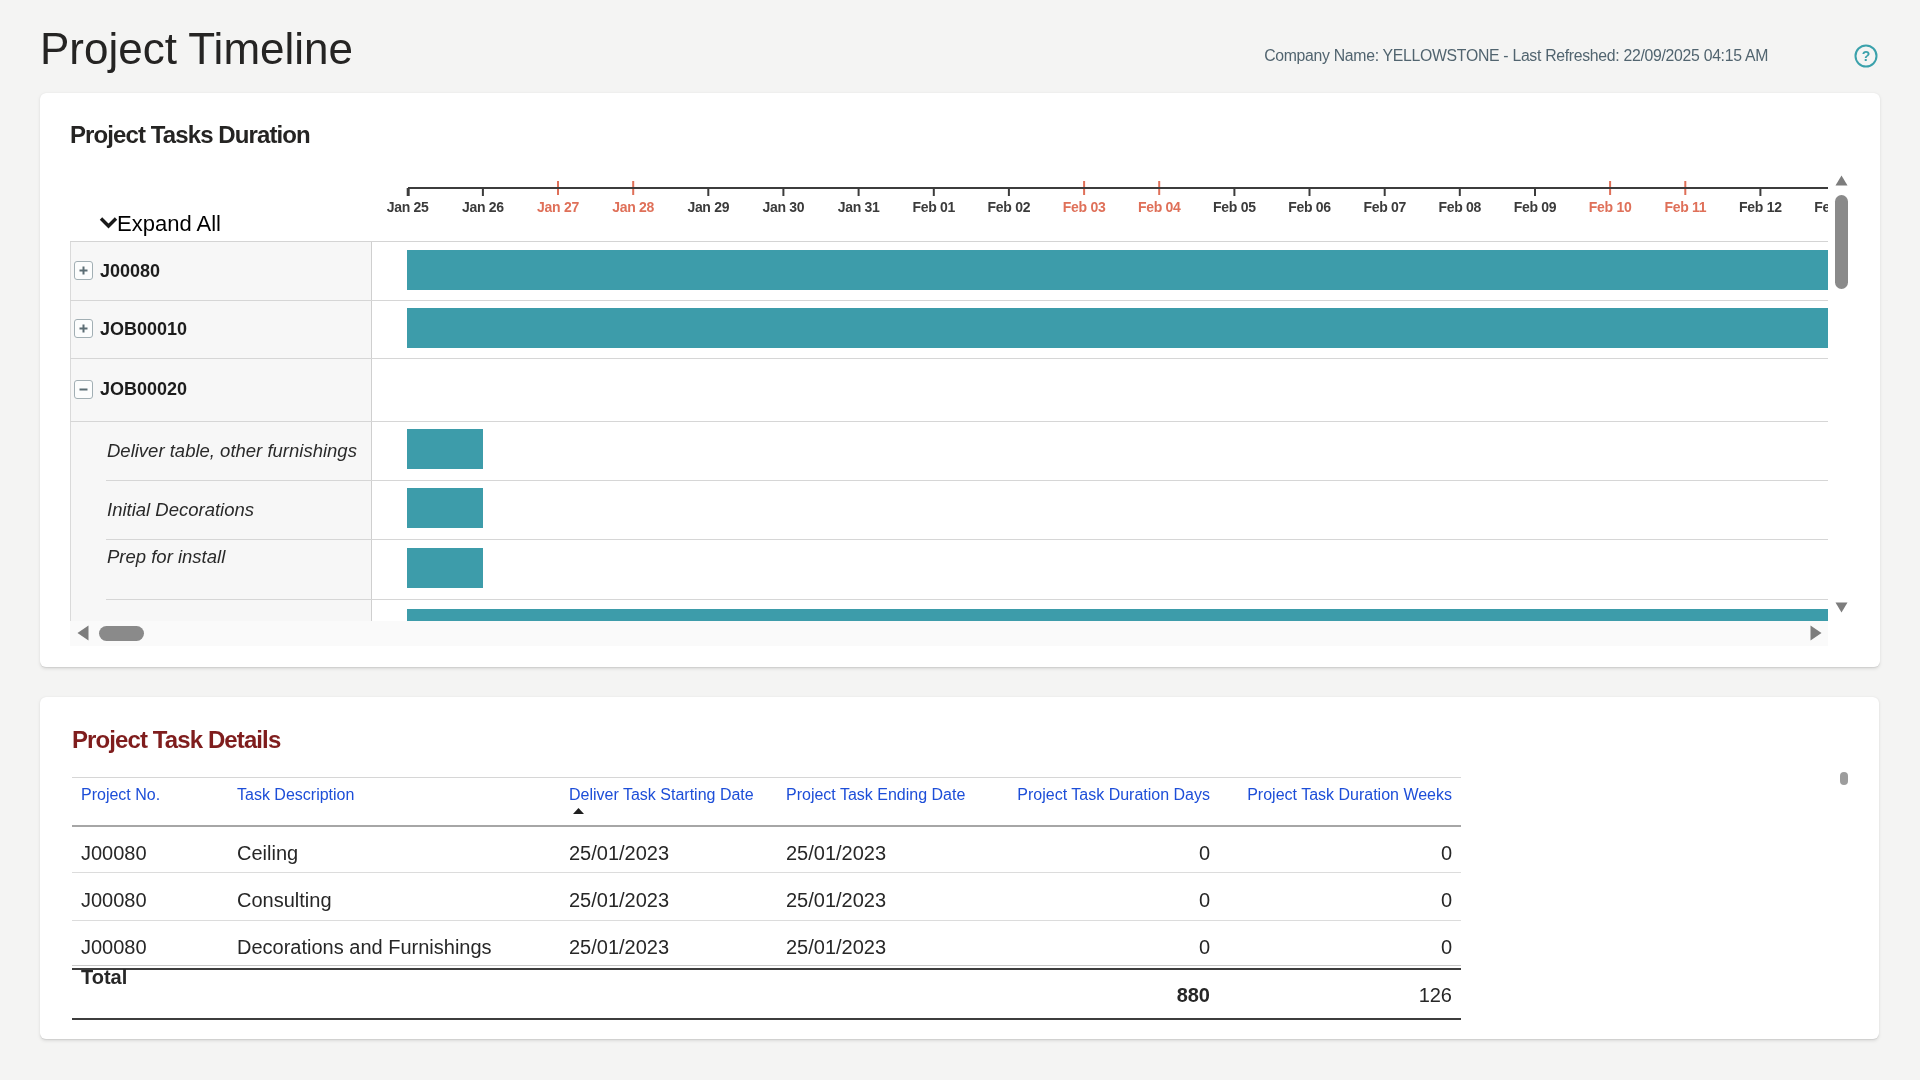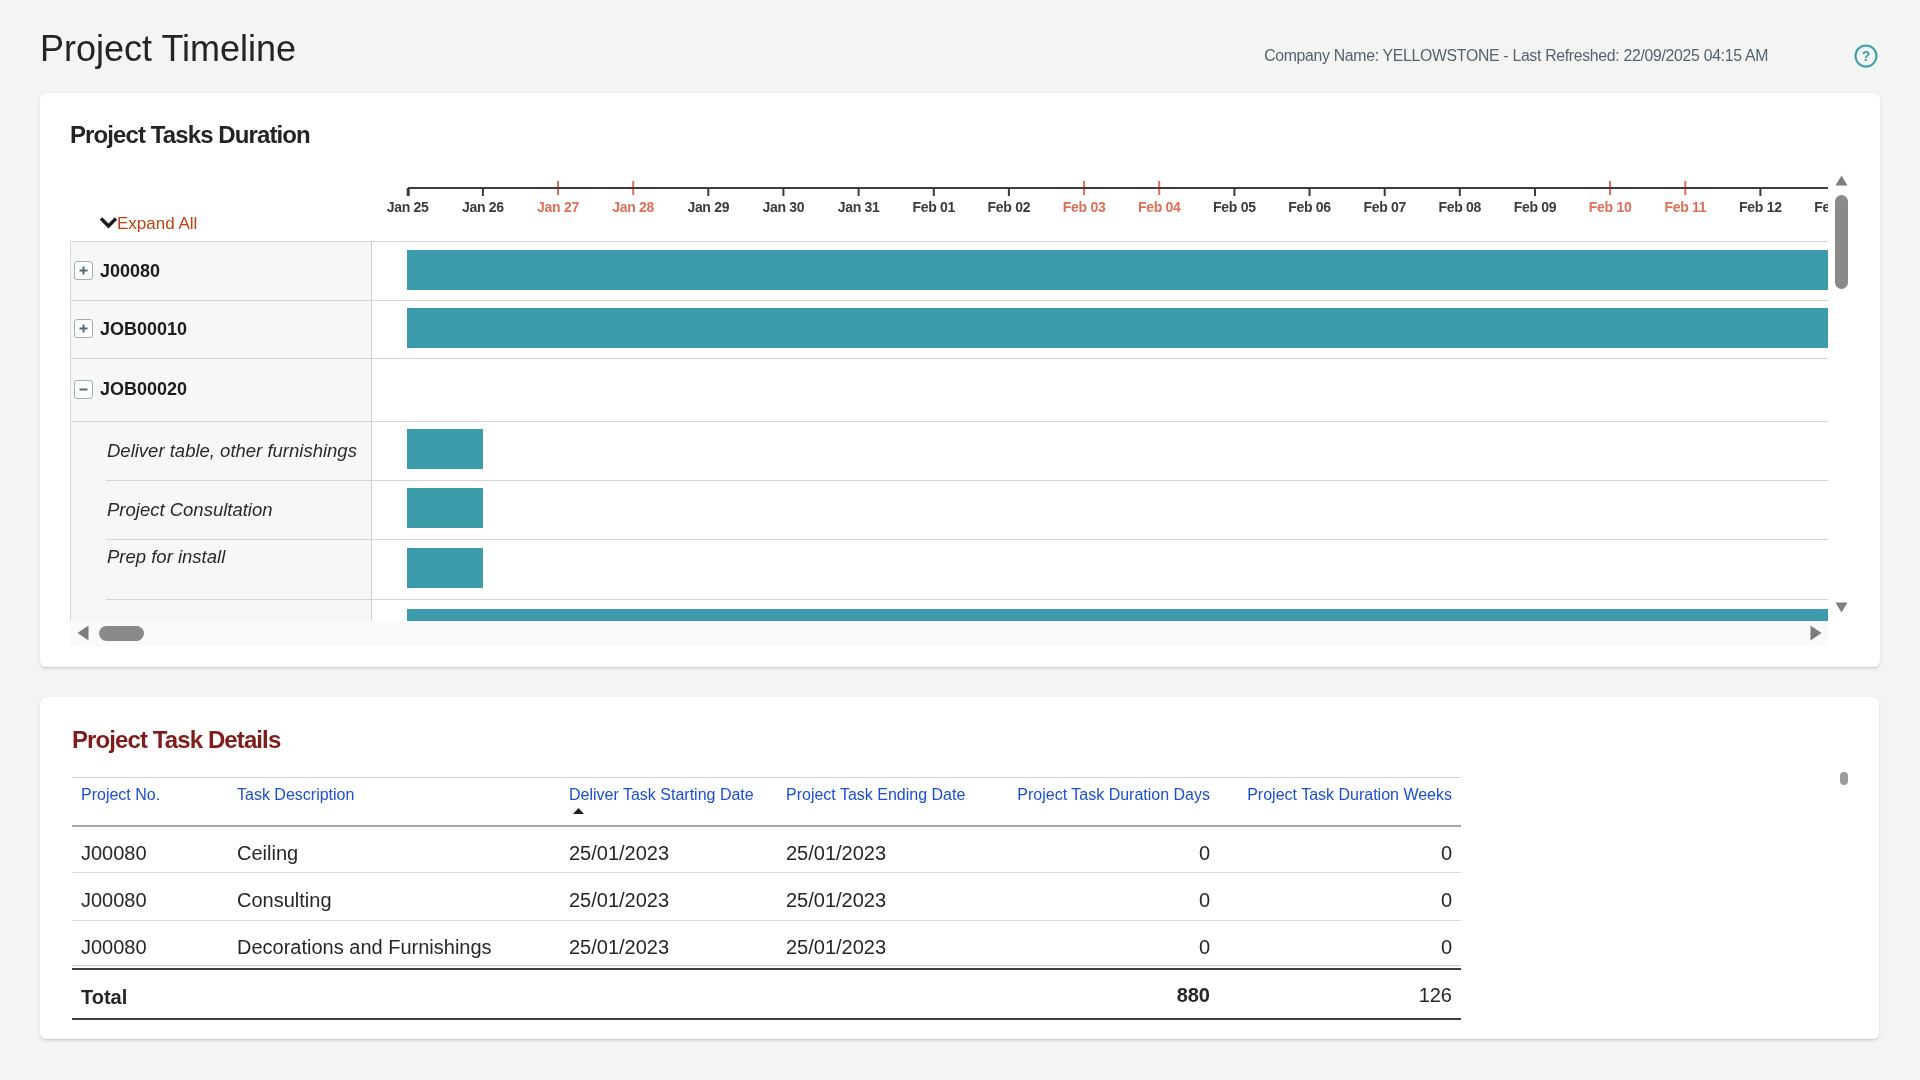--- a/index.html
+++ b/index.html
@@ -12,34 +12,34 @@
   .slbl{position:absolute;font-size:18.5px;font-style:italic;color:#2a2a2a;white-space:nowrap;line-height:21px}
   .pm{position:absolute;width:17px;height:17px;border:1.5px solid #a2afb4;border-radius:3px;background:#fcfdfd}
   .thumb{position:absolute;background:#8a8a8a;border-radius:6.5px}
   .th{position:absolute;font-size:16px;color:#1d4ed8;white-space:nowrap;line-height:20px}
   .td{position:absolute;font-size:20px;color:#272727;white-space:nowrap;line-height:23px}
   .rt{text-align:right}
 </style>
 </head>
 <body>
 
-<div class="abs" style="left:40px;top:28px;font-size:36px;color:#252423;line-height:42px">Project Timeline</div>
+<div class="abs" style="left:40px;top:28px;font-size:44px;color:#252423;line-height:42px">Project Timeline</div>
 <div class="abs" style="right:152px;top:46px;font-size:15.8px;letter-spacing:-0.3px;color:#51646f;line-height:20px">Company Name: YELLOWSTONE - Last Refreshed: 22/09/2025 04:15 AM</div>
 <svg class="abs" style="left:1854px;top:44px" width="24" height="24" viewBox="0 0 24 24">
   <circle cx="12" cy="12" r="10.5" fill="none" stroke="#3aa1ab" stroke-width="2"></circle>
   <text x="12" y="17" font-size="14" font-weight="bold" fill="#3aa1ab" text-anchor="middle" font-family="Liberation Sans">?</text>
 </svg>
 
 <div class="card" style="left:40px;top:93px;width:1840px;height:574px"></div>
 <div class="abs" style="left:70px;top:121px;font-size:24px;letter-spacing:-0.9px;font-weight:bold;color:#252423;line-height:28px">Project Tasks Duration</div>
 
 <svg class="abs" style="left:99px;top:216px" width="19" height="14" viewBox="0 0 19 14">
   <path d="M2 2.5 L9.5 10 L17 2.5" fill="none" stroke="#1a1a1a" stroke-width="3.4"></path>
 </svg>
-<div class="abs" style="left:117px;top:214px;font-size:17px;color:#c2410c;line-height:19px">Expand All</div>
+<div class="abs" style="left:117px;top:214px;font-size:22px;color:#000000;line-height:19px">Expand All</div>
 
 <div class="abs" style="left:371px;top:168px;width:1457px;height:58px;overflow:hidden">
 <svg width="1457" height="58" viewBox="0 0 1457 58">
   <g>
   <rect x="35.7" y="20" width="3" height="8" fill="#3c3c3c"></rect>
   <text x="36.7" y="44" text-anchor="middle" font-family="Liberation Sans" font-size="14" font-weight="bold" letter-spacing="-0.3" fill="#3b3b3b">Jan 25</text>
   <rect x="110.9" y="20" width="2" height="8" fill="#3c3c3c"></rect>
   <text x="111.9" y="44" text-anchor="middle" font-family="Liberation Sans" font-size="14" font-weight="bold" letter-spacing="-0.3" fill="#3b3b3b">Jan 26</text>
   <rect x="186.0" y="13" width="2" height="14" fill="#df7059"></rect>
   <text x="187.0" y="44" text-anchor="middle" font-family="Liberation Sans" font-size="14" font-weight="bold" letter-spacing="-0.3" fill="#df7059">Jan 27</text>
@@ -106,21 +106,21 @@
         <path d="M8.5 4.5 V12.5 M4.5 8.5 H12.5" stroke="#5b6d74" stroke-width="2" fill="none"></path>
       </svg></div>
   <div class="pm" style="left:4px;top:138px"><svg width="17" height="17" viewBox="0 0 17 17">
         <path d="M4.5 8.5 H12.5" stroke="#5b6d74" stroke-width="2" fill="none"></path>
       </svg></div>
 
   <div class="glbl" style="left:30px;top:18.5px">J00080</div>
   <div class="glbl" style="left:30px;top:76.5px">JOB00010</div>
   <div class="glbl" style="left:30px;top:137px">JOB00020</div>
   <div class="slbl" style="left:37px;top:198px">Deliver table, other furnishings</div>
-  <div class="slbl" style="left:37px;top:257px">Project Consultation</div>
+  <div class="slbl" style="left:37px;top:257px">Initial Decorations</div>
   <div class="slbl" style="left:37px;top:304px">Prep for install</div>
 </div>
 
 <div class="abs" style="left:70px;top:621px;width:1758px;height:25px;background:#fafafa"></div>
 
 <svg class="abs" style="left:1835px;top:175px" width="13" height="11" viewBox="0 0 13 11">
     <polygon points="6.5,0.5 12.5,10.5 0.5,10.5" fill="#7d7d7d"></polygon>
   </svg>
 <div class="thumb" style="left:1835px;top:195px;width:13px;height:94px"></div>
 <svg class="abs" style="left:1835px;top:602px" width="13" height="11" viewBox="0 0 13 11">
@@ -168,18 +168,18 @@
 
 <div class="td" style="left:81px;top:935.5px">J00080</div>
 <div class="td" style="left:237px;top:935.5px">Decorations and Furnishings</div>
 <div class="td" style="left:569px;top:935.5px">25/01/2023</div>
 <div class="td" style="left:786px;top:935.5px">25/01/2023</div>
 <div class="td rt" style="left:910px;top:935.5px;width:300px">0</div>
 <div class="td rt" style="left:1152px;top:935.5px;width:300px">0</div>
 
 <div class="line" style="left:72px;top:965px;width:1389px;height:1px;background:#c9c9c9"></div>
 <div class="abs" style="left:72px;top:968px;width:1389px;height:2px;background:#3d3d3d"></div>
-<div class="td" style="left:81px;top:986px;font-weight:bold">Total</div>
+<div class="td" style="left:81px;top:966px;font-weight:bold">Total</div>
 <div class="td rt" style="left:910px;top:983.5px;width:300px;font-weight:bold">880</div>
 <div class="td rt" style="left:1152px;top:983.5px;width:300px;font-weight:normal">126</div>
 <div class="abs" style="left:72px;top:1018px;width:1389px;height:2px;background:#3d3d3d"></div>
 
 <div class="abs" style="left:1840px;top:772px;width:8px;height:13px;border-radius:4px;background:#9d9d9d"></div>
 
 </body></html>

